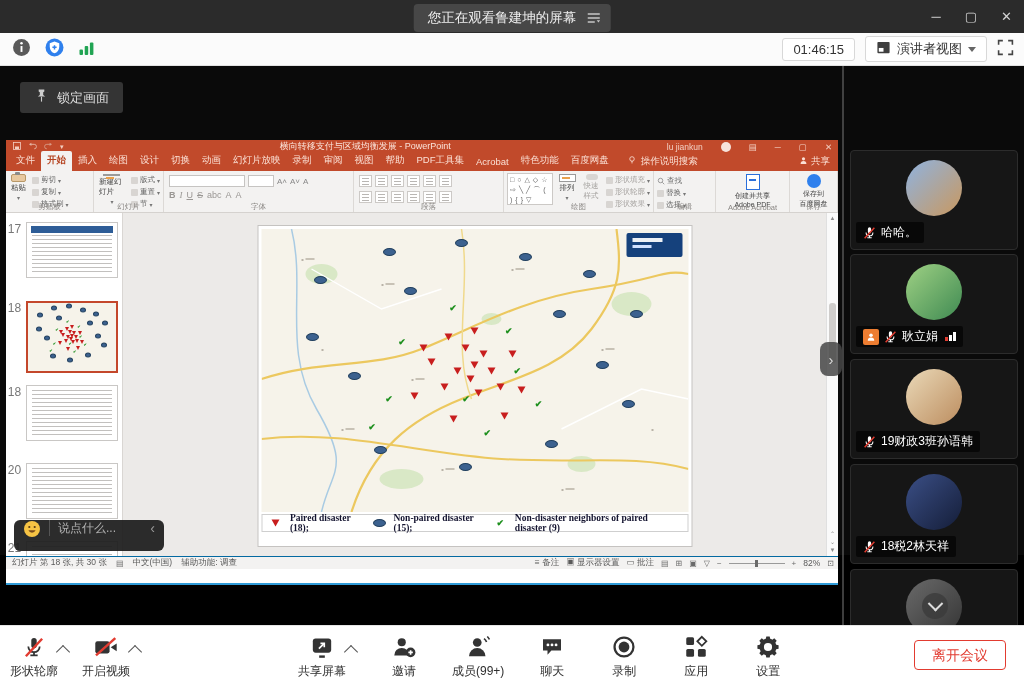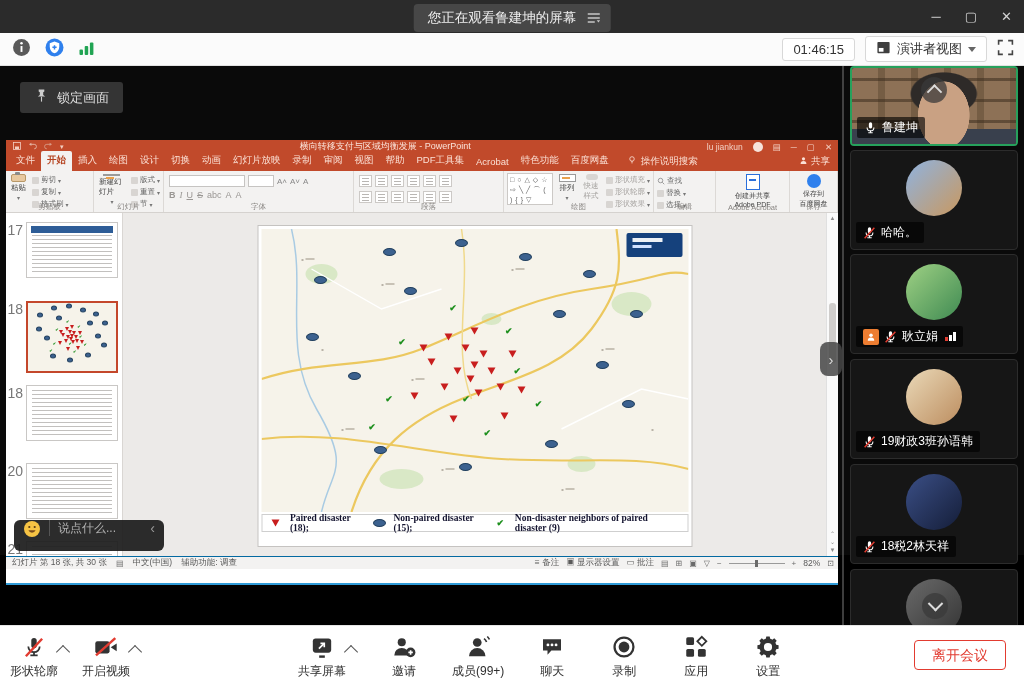--- a/index.html
+++ b/index.html
@@ -22,21 +22,21 @@
   .caret{width:0;height:0;border-left:4px solid transparent;border-right:4px solid transparent;border-top:5px solid #666;display:inline-block;}
   
   #main{position:absolute;left:0;top:66px;width:1024px;height:489px;background:#0a0a0a;}
   #lock-btn{position:absolute;left:20px;top:16px;display:flex;align-items:center;gap:8px;
     background:rgba(56,56,56,.92);border-radius:3px;padding:6px 14px;color:#ddd;font-size:13px;}
   
   #ppt{position:absolute;left:6px;top:74px;width:832px;height:443px;background:#fff;border-bottom:2px solid #2f9bd8;box-sizing:content-box;}
   #ppt-titlebar{height:13px;background:#c14a2b;display:flex;align-items:center;font-size:8.5px;color:#f3cfc2;}
   #ppt-qat{display:flex;gap:7px;padding-left:7px;align-items:center;}
   #ppt-title{flex:1;text-align:center;color:#fbe3da;font-size:9px;white-space:nowrap;overflow:hidden;}
-  #ppt-winbtns{display:flex;gap:10px;padding-right:6px;align-items:center;}
+  #ppt-winbtns{display:flex;gap:18px;padding-right:6px;align-items:center;}
   #ppt-winbtns .av{width:10px;height:10px;border-radius:50%;background:#f7e3db;display:inline-block;}
   #ppt-tabs{height:18px;background:#c14a2b;display:flex;align-items:flex-end;}
   #tabs-list{display:flex;align-items:flex-end;height:18px;padding-left:4px;}
   .tab{font-size:9.5px;color:#fbe0d5;padding:3px 6px 4px;white-space:nowrap;}
   .tab.active{background:#f3f2f1;color:#b5421f;font-weight:bold;border-radius:2px 2px 0 0;}
   #assistant{display:flex;align-items:center;gap:4px;color:#fbe0d5;font-size:9.5px;margin-left:12px;padding-bottom:3px;}
   #ppt-share{margin-left:auto;display:flex;align-items:center;gap:3px;color:#fbe0d5;font-size:9.5px;padding:0 8px 3px 0;}
   
   #ribbon{height:42px;background:#f3f2f1;border-bottom:1px solid #d5d2cf;display:flex;box-sizing:border-box;}
   .rg{position:relative;border-right:1px solid #dcd9d6;box-sizing:border-box;padding:2px 3px 10px;overflow:hidden;}
@@ -66,21 +66,21 @@
   .fg.u{text-decoration:underline;}.fg.s{text-decoration:line-through;}
   .pbox{width:11px;height:10px;background:#fff;border:1px solid #ccc9c6;display:inline-block;
         background-image:repeating-linear-gradient(#b9b6b3 0 1px,transparent 1px 3px);background-size:7px 9px;background-position:2px 2px;background-repeat:no-repeat;}
   .prow{display:flex;gap:3px;padding:2px 2px;}
   .shapebox{width:72px;height:28px;background:#fff;border:1px solid #ccc9c6;font-size:7px;color:#666;
             display:flex;flex-wrap:wrap;align-content:flex-start;gap:1px 3px;padding:1px 2px;line-height:9px;overflow:hidden;}
   
   #ppt-body{height:343px;display:flex;background:#eceae8;}
   #thumbs{width:116px;background:#fff;border-right:1px solid #d9d6d3;position:relative;overflow:hidden;}
   .thumbrow{position:absolute;left:0;display:flex;width:112px;}
-  .tnum{width:17px;text-align:right;padding-right:3px;font-size:14px;color:#777;}
+  .tnum{width:17px;text-align:center;padding-right:3px;font-size:12px;color:#777;}
   .tbox{flex:1;background:#fff;border:1px solid #c9c7c5;position:relative;overflow:hidden;}
   .tbox.sel{border:2px solid #c4472b;}
   .tbox .bluetitle{height:7px;background:#2e5d97;margin:3px 4px 2px;}
   .tlines{position:absolute;left:5px;right:5px;top:12px;bottom:4px;
     background:repeating-linear-gradient(#c2c0be 0 1px,transparent 1px 4px);}
   .tbox.map-mini{background:#f6f3ea;}
   #canvas{flex:1;position:relative;}
   #slide{position:absolute;left:50%;transform:translateX(-50%);top:13px;width:433px;height:320px;background:#fff;
          box-shadow:0 0 0 1px #c5c3c1;box-sizing:border-box;padding:3px;}
   #map{position:relative;width:427px;height:283px;background:#f6f3ea;overflow:hidden;}
@@ -636,37 +636,20 @@
     <span class="ph">说点什么...</span>
     <span class="col">‹</span>
   </div>
 
   <div id="side-handle">
     <span>›</span>
   </div>
   <div id="splitter"></div>
 
   <div id="sidebar">
-      <div class="tile speaking" style="top: 0px; height: 80px;">
-        <div class="video-lu"></div>
-        <div class="chev-circle" style="top: 9px;">
-          <span class="chev-up"></span>
-        </div>
-        <div class="namebar">
-          <span>
-            <svg width="13" height="14" viewBox="0 0 16 17" style="display:block">
-              <rect x="6" y="1.5" width="4" height="7.5" rx="2" fill="#fff"></rect>
-              <path d="M3.8 7.8a4.2 4.2 0 0 0 8.4 0" fill="none" stroke="#fff" stroke-width="1.3"></path>
-              <line x1="8" y1="12" x2="8" y2="14.3" stroke="#fff" stroke-width="1.3"></line>
-              <line x1="5.3" y1="14.3" x2="10.7" y2="14.3" stroke="#fff" stroke-width="1.3"></line>
-            </svg>
-          </span>
-          <span>鲁建坤</span>
-        </div>
-      </div>
       <div class="tile" style="top: 188px; height: 100px;">
         <div class="avatar" style="background: linear-gradient(135deg, rgb(159, 209, 132), rgb(63, 138, 82));"></div>
         <div class="namebar">
           <span class="hostbadge">
             <svg width="10" height="10" viewBox="0 0 16 16">
               <circle cx="8" cy="5.2" r="2.8" fill="#fff"></circle>
               <path d="M2.8 14a5.2 5.2 0 0 1 10.4 0z" fill="#fff"></path>
             </svg>
           </span>
           <span>

